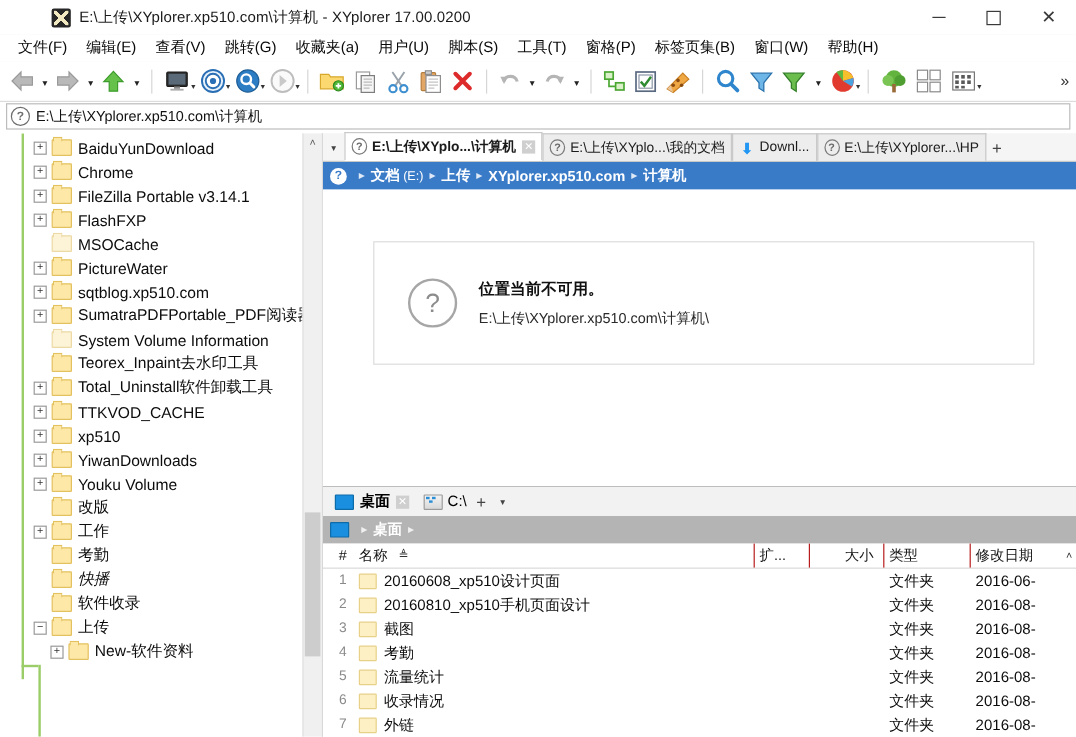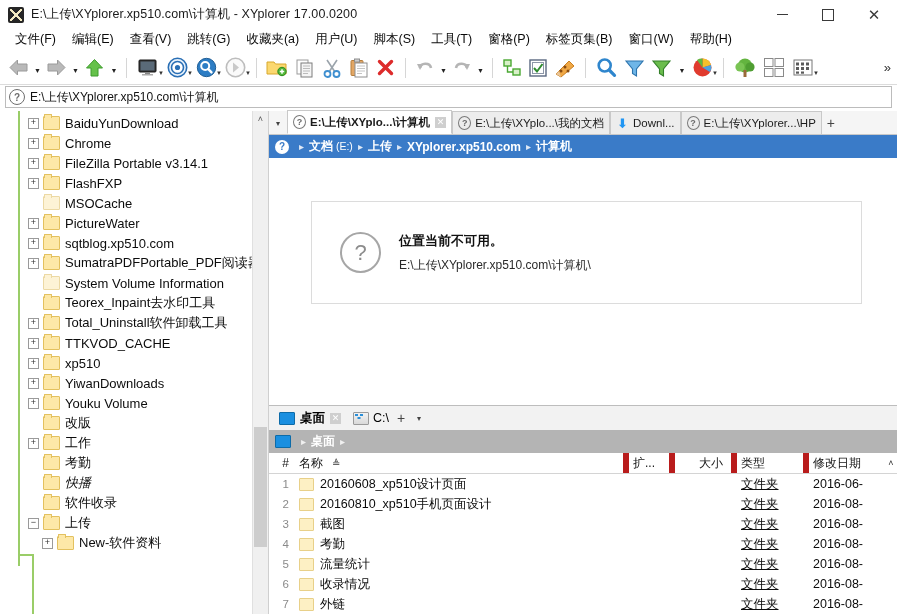--- a/index.html
+++ b/index.html
@@ -6,21 +6,21 @@
   body{
     width:897px;height:614px;overflow:hidden;
     background:#ffffff;
     font-family:"Liberation Sans","DejaVu Sans",sans-serif;
     font-size:12px;color:#000;
     -webkit-font-smoothing:antialiased;
   }
   .app{width:897px;height:614px;position:relative;display:flex;flex-direction:column;background:#f0f0f0;}
 
   
-  .titlebar{height:29px;background:#ffffff;display:flex;align-items:center;flex:0 0 auto;}
+  .titlebar{height:29px;background:#ffffff;display:flex;align-items:center;flex:0 0 auto;padding-left:35px;}
   .app-icon{width:16px;height:16px;margin-left:8px;margin-right:7px;border-radius:2px;
     background:#262626;position:relative;flex:0 0 auto;}
   .app-icon:before{content:"";position:absolute;left:2px;top:2px;width:12px;height:12px;
     background:
       linear-gradient(45deg,transparent 42%,#f2e9c0 42%,#f2e9c0 58%,transparent 58%),
       linear-gradient(-45deg,transparent 42%,#f2e9c0 42%,#f2e9c0 58%,transparent 58%);}
   .title-text{font-size:12.5px;color:#1a1a1a;white-space:nowrap;letter-spacing:.1px;}
   .win-btns{margin-left:auto;display:flex;height:29px;}
   .win-btn{width:46px;height:29px;display:flex;align-items:center;justify-content:center;
     font-size:13px;color:#3a3a3a;line-height:1;}
@@ -121,37 +121,37 @@
   .btab{display:flex;align-items:center;height:22px;padding:0 3px;font-size:12.5px;white-space:nowrap;}
   .btab.active{font-weight:bold;}
   .drive-ic{width:14px;height:11px;margin-right:4px;flex:0 0 auto;
     background:linear-gradient(#f2f2f2,#d9d9d9);border:1px solid #9a9a9a;border-radius:1px;position:relative;}
   .drive-ic:before{content:"";position:absolute;left:1px;top:1px;width:3px;height:2px;background:#2b8fd8;
     box-shadow:5px 0 0 #2b8fd8, 2.5px 3px 0 #2b8fd8;}
 
   
   .colhead{height:20px;background:#fff;border-bottom:1px solid #d4d4d4;display:flex;align-items:center;
     font-size:12px;color:#141414;flex:0 0 auto;}
-  .ch{height:20px;display:flex;align-items:center;padding:0 4px;border-right:6px solid #b91c1c;box-sizing:border-box;overflow:hidden;}
+  .ch{height:20px;display:flex;align-items:center;padding:0 4px;border-right:1px solid #b91c1c;box-sizing:border-box;overflow:hidden;}
   .ch.num{width:26px;justify-content:flex-end;padding-right:6px;border-right:none;}
   .ch.name{flex:1 1 auto;min-width:0;}
   .ch.ext{width:46px;}
   .ch.size{width:62px;justify-content:flex-end;padding-right:8px;}
   .ch.type{width:72px;}
   .ch.date{width:76px;}
   .sortmark{margin-left:9px;font-size:10px;color:#333;}
   .headcaret{width:12px;display:flex;align-items:center;justify-content:center;font-size:9px;color:#333;flex:0 0 auto;}
   .rows{flex:1 1 auto;overflow:hidden;background:#fff;}
   .frow{height:20px;display:flex;align-items:center;font-size:12.5px;color:#0c0c0c;}
   .fc{height:20px;display:flex;align-items:center;padding:0 4px;box-sizing:border-box;overflow:hidden;white-space:nowrap;}
   .fc.num{width:26px;justify-content:flex-end;padding-right:6px;color:#8a8a8a;font-size:11.5px;}
   .fc.name{flex:1 1 auto;min-width:0;}
   .fc.ext{width:46px;}
   .fc.size{width:62px;justify-content:flex-end;padding-right:8px;}
-  .fc.type{width:72px;text-decoration:underline;}
+  .fc.type{width:72px;}
   .fc.date{width:88px;}
   .fileicon{width:13px;height:11px;margin-right:6px;flex:0 0 auto;position:relative;
     background:#fdf0c4;border:1px solid #e8d089;border-radius:1px;}
 </style>
 </head>
 <body>
 
 <div class="app">
 
   <div class="titlebar">

